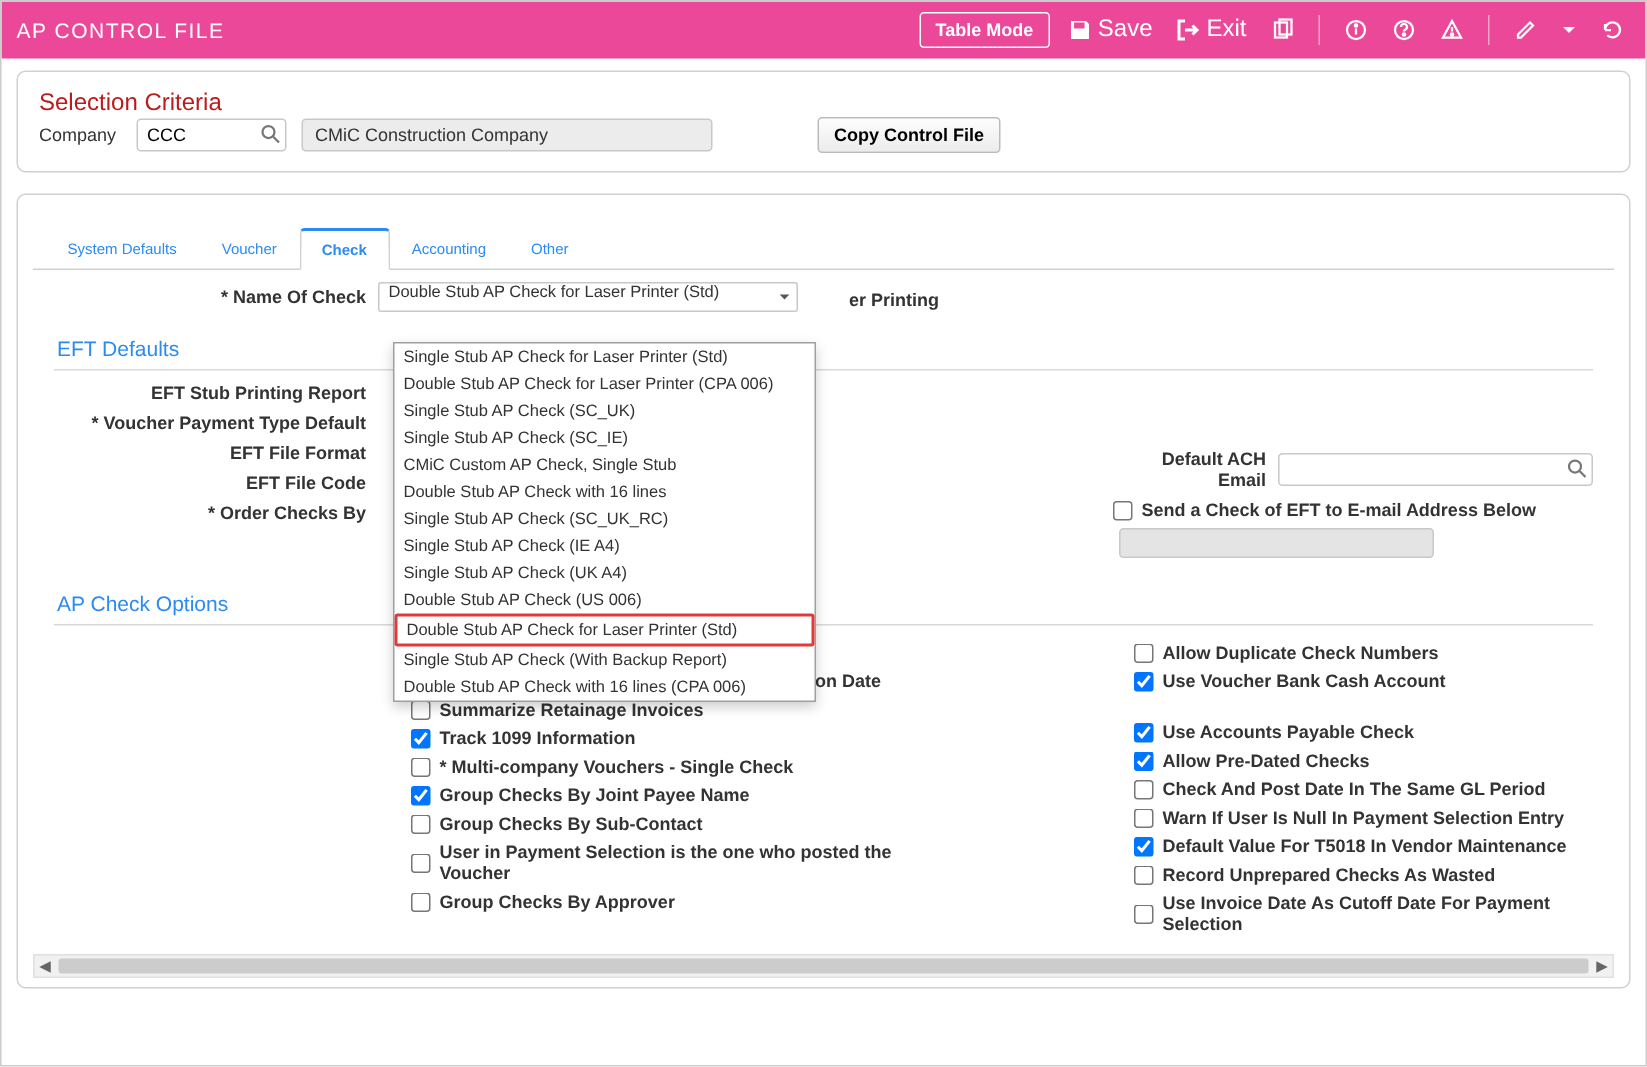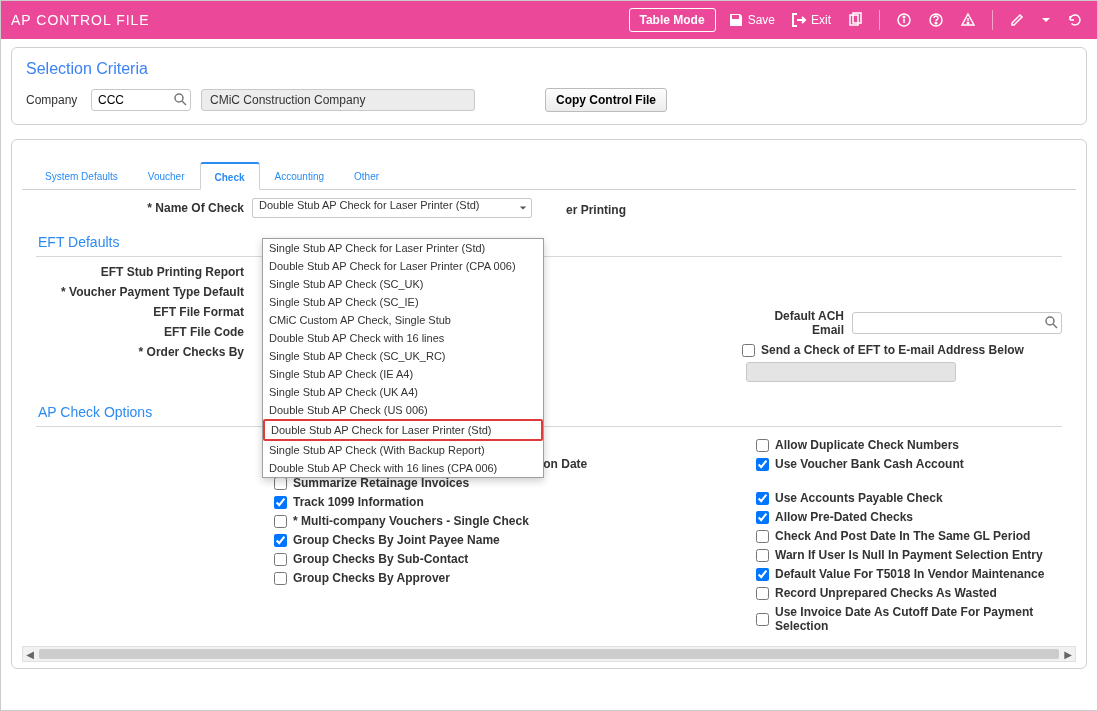--- a/index.html
+++ b/index.html
@@ -36,21 +36,21 @@
     font-size: 12px;
     font-weight: bold;
     cursor: pointer;
   }
   .topbar-action {
     display: inline-flex;
     align-items: center;
     gap: 4px;
     color: #fff;
     cursor: pointer;
-    font-size: 12px;
+    font-size: 16px;
     padding: 4px 4px;
   }
   .topbar-icon {
     width: 16px; height: 16px; display:inline-flex; align-items:center; justify-content:center;
   }
   .topbar-sep { width:1px; height:20px; background: rgba(255,255,255,0.5); margin:0 4px; }
 
   .main-area {
     padding: 8px 10px;
     height: calc(711px - 38px);
@@ -58,23 +58,23 @@
     position: relative;
   }
   .panel {
     border: 1px solid #d0d0d0;
     border-radius: 6px;
     padding: 12px 14px;
     background: #fff;
     margin-bottom: 14px;
   }
   .panel-title {
-    color: #3b82f6;
+    color: #b91c1c;
     font-size: 16px;
-    margin-bottom: 10px;
+    margin-bottom: 0;
   }
   .row { display:flex; align-items:center; gap:10px; }
   .field-company-label { width: 55px; text-align:left; }
   .input-wrap { position: relative; display:inline-flex; align-items:center;justify-content:flex-end; }
   .input {
     border: 1px solid #c8c8c8;
     border-radius: 3px;
     height: 22px;
     padding: 0 22px 0 6px;
     font-size: 12px;
@@ -397,20 +397,24 @@
               <div class="chk-row">
                 <input type="checkbox" class="chk" checked="" style="">
                 <span class="chk-label">Group Checks By Joint Payee Name</span>
               </div>
               <div class="chk-row">
                 <input type="checkbox" class="chk" style="">
                 <span class="chk-label">Group Checks By Sub-Contact</span>
               </div>
               <div class="chk-row">
                 <input type="checkbox" class="chk" style="">
+                <span class="chk-label" style="max-width: 330px; display: inline-block; line-height: 14px;">User in Payment Selection is the one who posted the Voucher</span>
+              </div>
+              <div class="chk-row">
+                <input type="checkbox" class="chk" style="">
                 <span class="chk-label">Group Checks By Approver</span>
               </div>
             </div>
         <div class="col-right chk-area-right" id="chk-right">
               <div class="chk-row">
                 <input type="checkbox" class="chk" style="">
                 <span class="chk-label">Allow Duplicate Check Numbers</span>
               </div>
               <div class="chk-row">
                 <input type="checkbox" class="chk" checked="" style="">

